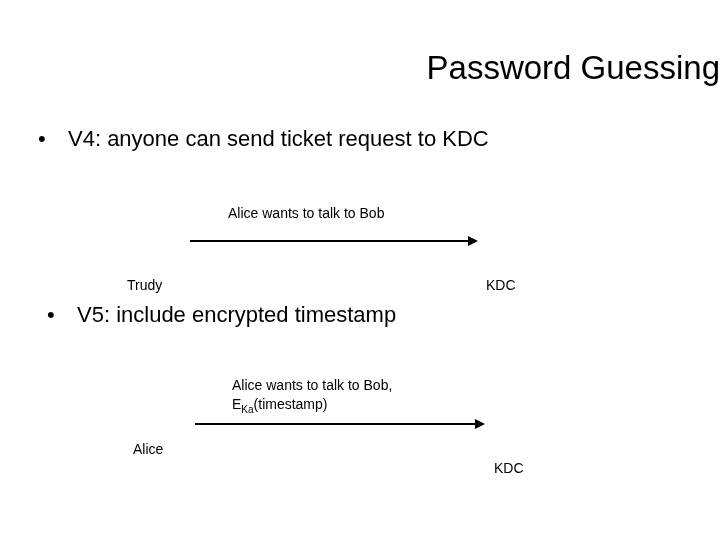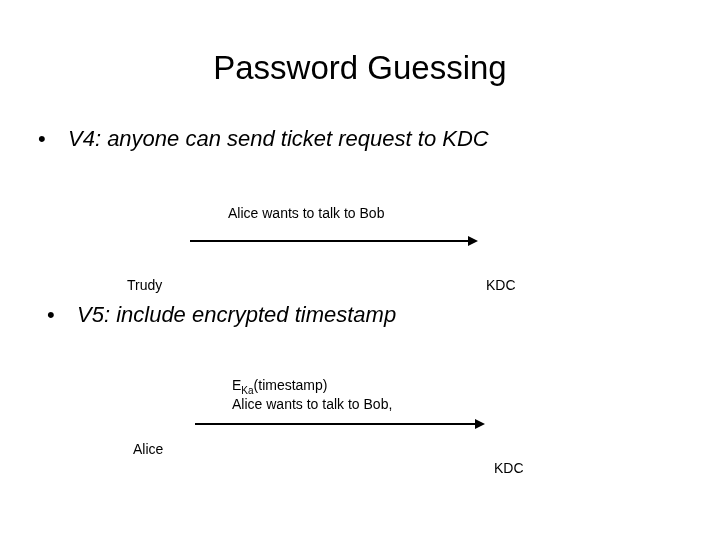--- a/index.html
+++ b/index.html
@@ -22,21 +22,21 @@
     inset: 0;
     background: #ffffff;
   }
 
   
   .slide-title {
     position: absolute;
     left: 0;
     top: 48px;
     width: 720px;
-    text-align: center;
+    text-align: right;
     font-size: 33px;
     line-height: 40px;
     font-weight: 400;
     letter-spacing: 0px;
     white-space: nowrap;
   }
 
   
   .bullet {
     position: absolute;
@@ -48,21 +48,20 @@
     white-space: nowrap;
   }
   .bullet .dot {
     display: inline-block;
     width: 30px;
     flex: 0 0 30px;
     font-size: 22px;
   }
   .bullet .btext {
     display: inline-block;
-    font-style: italic;
   }
   #bullet-v4 { left: 38px; top: 125px; }
   #bullet-v5 { left: 47px; top: 301px; }
 
   
   .diagram {
     position: absolute;
   }
   .node-label {
     position: absolute;
@@ -146,22 +145,22 @@
     </div>
   </div>
 
   <div class="bullet" id="bullet-v5">
     <span class="dot">•</span>
     <span class="btext">V5: include encrypted timestamp</span>
   </div>
 
   <div class="diagram" id="diagram-2">
     <div class="msg-label" id="d2-msg">
+      <span class="msg-line">Alice wants to talk to Bob,</span>
       <span class="msg-line"><span>E</span><span class="sub">Ka</span><span>(timestamp)</span></span>
-      <span class="msg-line">Alice wants to talk to Bob,</span>
     </div>
     <div class="node-label" id="d2-from">Alice</div>
     <div class="node-label" id="d2-to">KDC</div>
     <div class="arrow" id="d2-arrow">
       <div class="shaft"></div>
       <div class="head"></div>
     </div>
   </div>
 
 </div>

